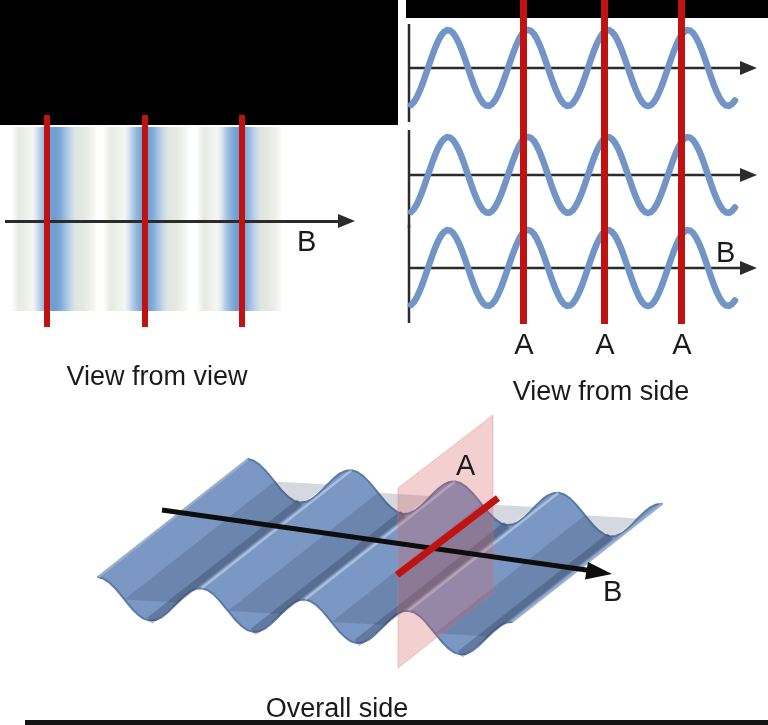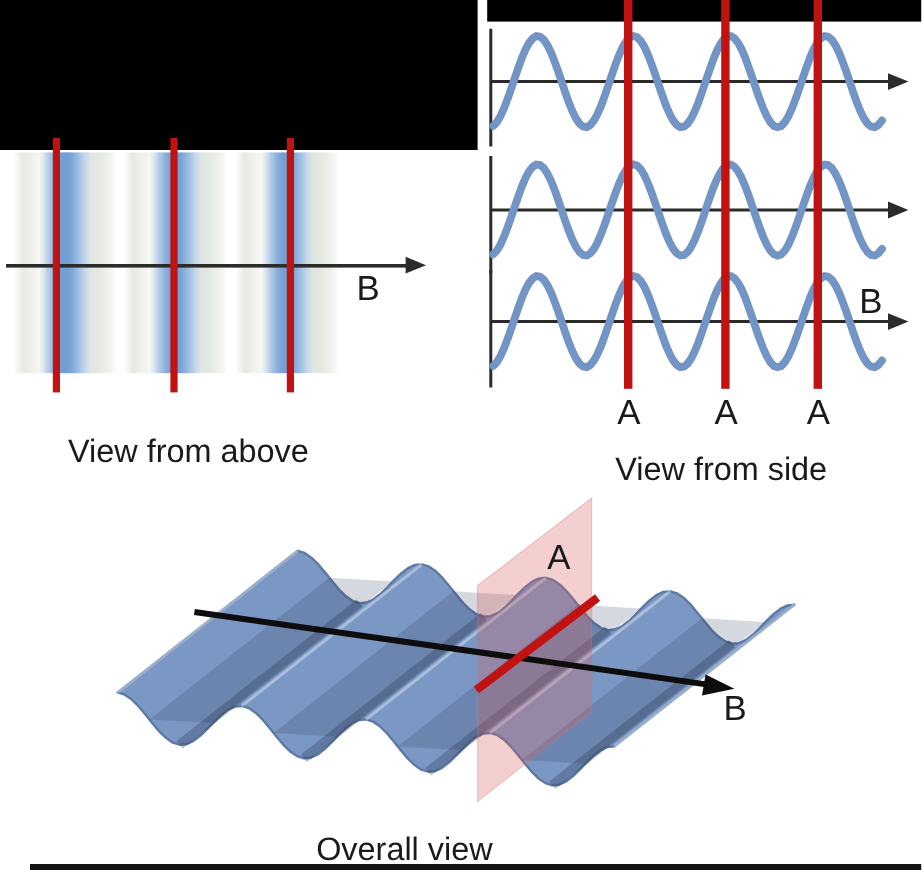--- a/index.html
+++ b/index.html
@@ -48,21 +48,21 @@
     <div class="band" style="left:197px;"></div>
 
     <div class="arrow-line" style="left:5px;top:220px;width:334px;height:3px;"></div>
     <div class="arrow-head-right" style="left:338px;top:214px;"></div>
 
     <div class="redline-v" style="left:44px;top:115px;width:6px;height:212px;"></div>
     <div class="redline-v" style="left:142px;top:115px;width:6px;height:212px;"></div>
     <div class="redline-v" style="left:239px;top:115px;width:6px;height:212px;"></div>
 
     <div class="lbl lbl-letter" style="left:297px;top:227px;">B</div>
-    <div class="lbl caption center-x" style="left:157px;top:363px;">View from above</div>
+    <div class="lbl caption center-x" style="left:157px;top:363px;">View from view</div>
   </div>
 
   <div>
     <svg id="side-svg" style="left:398px;top:0;" width="370" height="395" viewBox="0 0 370 395">
         <line x1="11" y1="24" x2="11" y2="122" stroke="#2b2b2b" stroke-width="2.5"></line>
         <line x1="11" y1="68" x2="343" y2="68" stroke="#2b2b2b" stroke-width="2.5"></line>
         <polygon points="342,61 359,68 342,75" fill="#2b2b2b"></polygon>
         <path d="M13 105.0 L16 101.9 L19 96.9 L22 90.3 L25 82.5 L28 73.9 L31 65.0 L34 56.3 L37 48.1 L40 41.1 L43 35.6 L46 31.9 L49 30.1 L52 30.5 L55 32.9 L58 37.3 L61 43.3 L64 50.7 L67 59.1 L70 68.0 L73 76.9 L76 85.3 L79 92.7 L82 98.7 L85 103.1 L88 105.5 L91 105.9 L94 104.1 L97 100.4 L100 94.9 L103 87.9 L106 79.7 L109 71.0 L112 62.1 L115 53.5 L118 45.7 L121 39.1 L124 34.1 L127 31.0 L130 30.0 L133 31.0 L136 34.1 L139 39.1 L142 45.7 L145 53.5 L148 62.1 L151 71.0 L154 79.7 L157 87.9 L160 94.9 L163 100.4 L166 104.1 L169 105.9 L172 105.5 L175 103.1 L178 98.7 L181 92.7 L184 85.3 L187 76.9 L190 68.0 L193 59.1 L196 50.7 L199 43.3 L202 37.3 L205 32.9 L208 30.5 L211 30.1 L214 31.9 L217 35.6 L220 41.1 L223 48.1 L226 56.3 L229 65.0 L232 73.9 L235 82.5 L238 90.3 L241 96.9 L244 101.9 L247 105.0 L250 106.0 L253 105.0 L256 101.9 L259 96.9 L262 90.3 L265 82.5 L268 73.9 L271 65.0 L274 56.3 L277 48.1 L280 41.1 L283 35.6 L286 31.9 L289 30.1 L292 30.5 L295 32.9 L298 37.3 L301 43.3 L304 50.7 L307 59.1 L310 68.0 L313 76.9 L316 85.3 L319 92.7 L322 98.7 L325 103.1 L328 105.5 L331 105.9 L334 104.1 L337 100.4" fill="none" stroke="#7295c6" stroke-width="6.5" stroke-linecap="round"></path>
         <line x1="11" y1="130" x2="11" y2="228" stroke="#2b2b2b" stroke-width="2.5"></line>
         <line x1="11" y1="175" x2="343" y2="175" stroke="#2b2b2b" stroke-width="2.5"></line>
@@ -104,16 +104,16 @@
         <line x1="408.5" y1="215.75" x2="558.5" y2="97.75" stroke="rgba(228,236,246,0.45)" stroke-width="2.5"></line>
         <line x1="511.99999999999994" y1="227" x2="662" y2="109" stroke="rgba(228,236,246,0.45)" stroke-width="2.5"></line>
         <polygon points="398,93 493,20 493,198 398,273" fill="rgba(214,96,96,0.30)" stroke="rgba(205,120,120,0.35)" stroke-width="1"></polygon>
         <line x1="162" y1="115" x2="590" y2="175.5" stroke="#0d0d0d" stroke-width="5"></line>
         <polygon points="612,179 585,184.5 588,167" fill="#0d0d0d"></polygon>
         <line x1="397" y1="180" x2="498" y2="103" stroke="#c11212" stroke-width="7"></line>
       </svg>
 
     <div class="lbl lbl-letter" style="left:456px;top:451px;">A</div>
     <div class="lbl lbl-letter" style="left:603px;top:577px;">B</div>
-    <div class="lbl caption center-x" style="left:337px;top:695px;">Overall view</div>
+    <div class="lbl caption center-x" style="left:337px;top:695px;">Overall side</div>
   </div>
 
 </div>
 
 </body></html>

